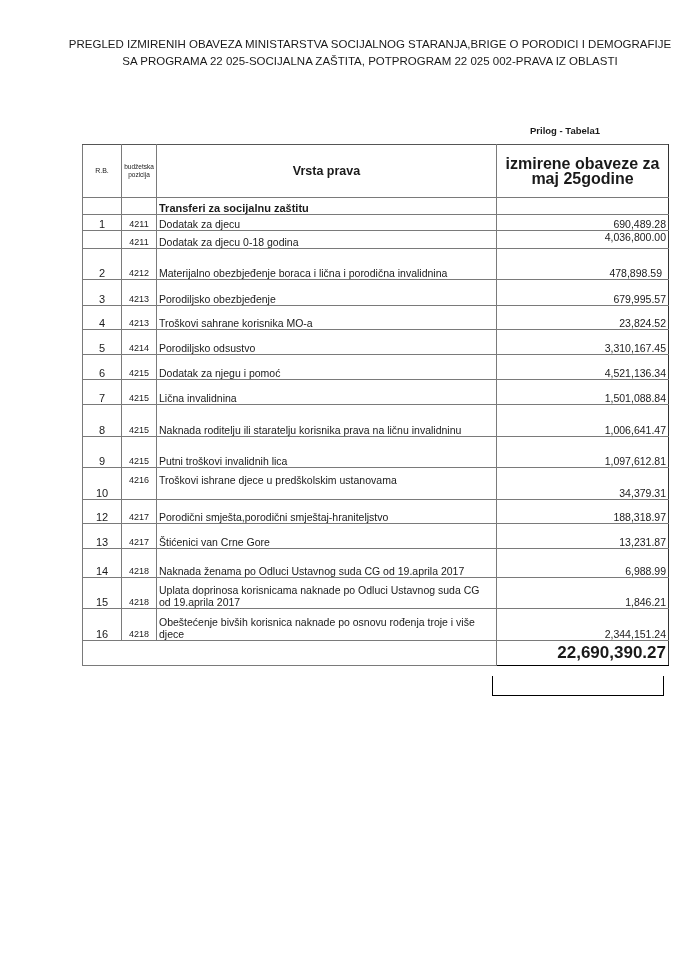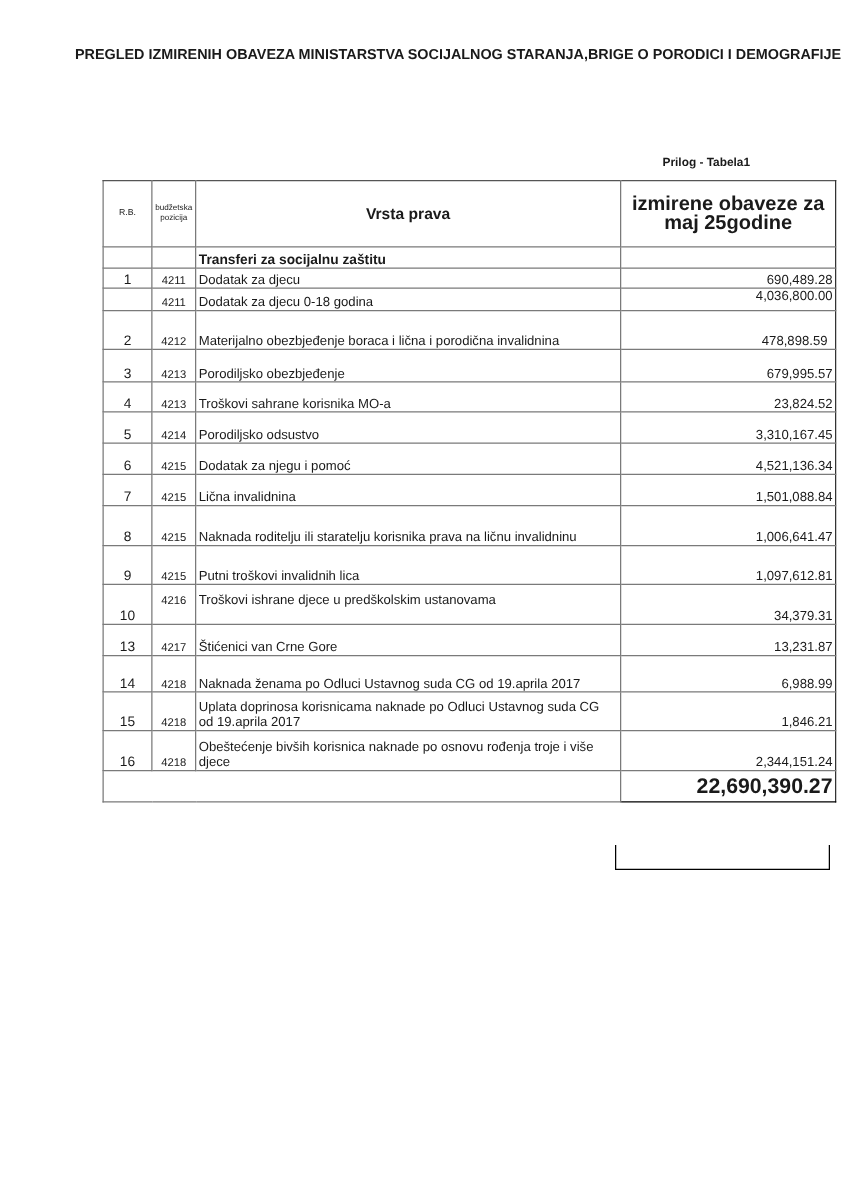--- a/index.html
+++ b/index.html
@@ -1,17 +1,17 @@
 <!DOCTYPE html>
 <html><head>
 <meta charset="utf-8">
 <style>
   html, body { margin:0; padding:0; background:#ffffff; }
   body { width:679px; height:960px; position:relative; font-family:"Liberation Sans", sans-serif; color:#1a1a1a; overflow:hidden; }
-  .title { position:absolute; left:60px; top:36px; width:620px; font-weight:bold; font-size:11.5px; line-height:17px; }
+  .title { position:absolute; left:60px; top:36px; width:620px; text-align:center; font-weight:normal; font-size:11.5px; line-height:17px; }
   .prilog { position:absolute; left:530px; top:106px; font-weight:bold; font-size:9.5px;margin-top:19px; }
   table.main { position:absolute; left:82px; top:144px; border-collapse:collapse; table-layout:fixed; width:582px; }
   table.main td { border:1px solid #7a7a7a; padding:0 2px; font-size:10.5px; line-height:12px; vertical-align:bottom; overflow:hidden; }
   table.main td.c-rb { width:34px; text-align:center; font-size:11px; }
   table.main td.c-bp { width:30px; text-align:center; font-size:9px; }
   table.main td.c-vp { width:335px; text-align:left; }
   table.main td.c-am { width:167px; text-align:right; border-left:1.5px solid #000; border-right:1.5px solid #333; }
   tr.hdr td { height:52px; vertical-align:middle; }
   tr.hdr td.c-rb { font-size:7px; }
   tr.hdr td.c-bp { font-size:6.5px; line-height:8px; }
@@ -21,20 +21,21 @@
   tr.sec td.c-vp { font-weight:bold; font-size:11px; }
   tr.total td { height:24px; vertical-align:middle; }
   tr.total td.c-am { font-size:17px; font-weight:bold; border-bottom:1.5px solid #000; }
   .extra { position:absolute; left:492px; top:676px; width:170px; height:19px; border:1.5px solid #000; border-top:none; }
 </style>
 </head>
 <body>
 
 <div class="title">
   <div>PREGLED IZMIRENIH OBAVEZA MINISTARSTVA  SOCIJALNOG STARANJA,BRIGE O PORODICI I DEMOGRAFIJE</div>
+  <div>SA PROGRAMA 22 025-SOCIJALNA  ZAŠTITA, POTPROGRAM 22 025 002-PRAVA IZ OBLASTI</div>
 </div>
 
 <div class="prilog">Prilog - Tabela1</div>
 
 <table class="main">
   <tbody>
       <tr class="hdr">
     <td class="c-rb">R.B.</td>
     <td class="c-bp">budžetska pozicija</td>
     <td class="c-vp">Vrsta prava</td>
@@ -106,20 +107,26 @@
     <td class="c-bp">4215</td>
     <td class="c-vp">Putni troškovi invalidnih lica</td>
     <td class="c-am">1,097,612.81</td>
   </tr>
   <tr style="height:32px">
     <td class="c-rb">10</td>
     <td class="c-bp" style="vertical-align:top;padding-top:6px">4216</td>
     <td class="c-vp" style="vertical-align:top;padding-top:6px">Troškovi ishrane djece u predškolskim ustanovama</td>
     <td class="c-am">34,379.31</td>
   </tr>
+  <tr style="height:24px">
+    <td class="c-rb">12</td>
+    <td class="c-bp">4217</td>
+    <td class="c-vp">Porodični smješta,porodični smještaj-hraniteljstvo</td>
+    <td class="c-am">188,318.97</td>
+  </tr>
   <tr style="height:25px">
     <td class="c-rb">13</td>
     <td class="c-bp">4217</td>
     <td class="c-vp">Štićenici van Crne Gore</td>
     <td class="c-am">13,231.87</td>
   </tr>
   <tr style="height:29px">
     <td class="c-rb">14</td>
     <td class="c-bp">4218</td>
     <td class="c-vp">Naknada ženama po Odluci Ustavnog suda CG od 19.aprila 2017</td>

